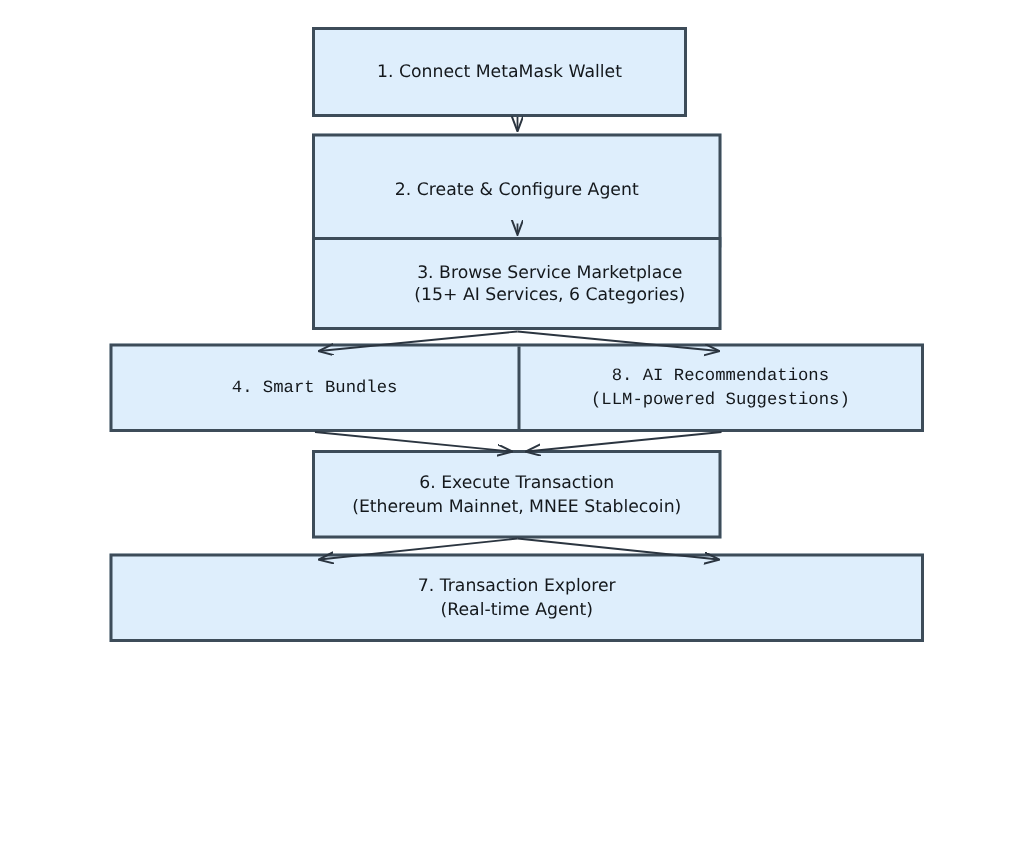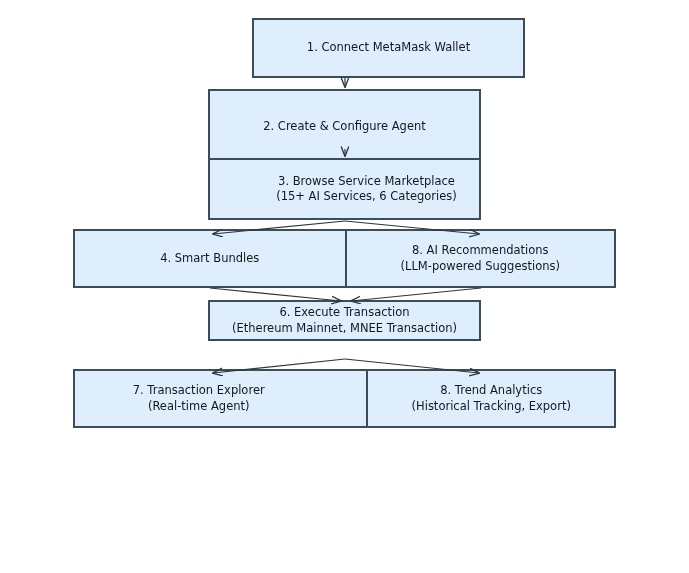--- a/index.html
+++ b/index.html
@@ -110,52 +110,48 @@
 
     <g>
       <line x1="345" y1="359" x2="213" y2="373" stroke="#2b3540" stroke-width="1.2" marker-end="url(#arrowhead)"></line>
     </g>
 
     <g>
       <line x1="345" y1="359" x2="479" y2="373" stroke="#2b3540" stroke-width="1.2" marker-end="url(#arrowhead)"></line>
     </g>
   </svg>
 
-  <div class="node" style="left:208px; top:18px; width:273px; height:60px;margin-left:44px;">
+  <div class="node" style="left:208px; top:18px; width:250px; height:60px;">
     <span class="line1">1. Connect MetaMask Wallet</span>
   </div>
 
   <div class="node" style="left:208px; top:89px; width:273px; height:76px;">
     <span class="line1">2. Create &amp; Configure Agent</span>
   </div>
 
   <div class="node" style="left:208px; top:158px; width:273px; height:62px;padding-left:44px;">
     <span class="line1">3. Browse Service Marketplace</span>
     <span class="line2">(15+ AI Services, 6 Categories)</span>
   </div>
 
-  <div class="pair-row" style="left:73px; top:229px; width:543px; height:59px;">
+  <div class="pair-row" style="left:73px; top:229px; width:543px; height:59px;font-family:Liberation Mono, monospace;">
     <div class="half">
       <span class="line1">4. Smart Bundles</span>
     </div>
     <div class="half">
       <span class="line1">8. AI Recommendations</span>
       <span class="line2">(LLM-powered Suggestions)</span>
     </div>
   </div>
 
-  <div class="node" style="left:208px; top:300px; width:273px; height:41px;">
+  <div class="node" style="left:208px; top:300px; width:273px; height:59px;">
     <span class="line1">6. Execute Transaction</span>
-    <span class="line2">(Ethereum Mainnet, MNEE Transaction)</span>
+    <span class="line2">(Ethereum Mainnet, MNEE Stablecoin)</span>
   </div>
 
   <div class="pair-row" style="left:73px; top:369px; width:543px; height:59px;gap:44px;">
     <div class="half">
       <span class="line1">7. Transaction Explorer</span>
       <span class="line2">(Real-time Agent)</span>
     </div>
-    <div class="half">
-      <span class="line1">8. Trend Analytics</span>
-      <span class="line2">(Historical Tracking, Export)</span>
-    </div>
   </div>
 
 </div>
 
 </body></html>

